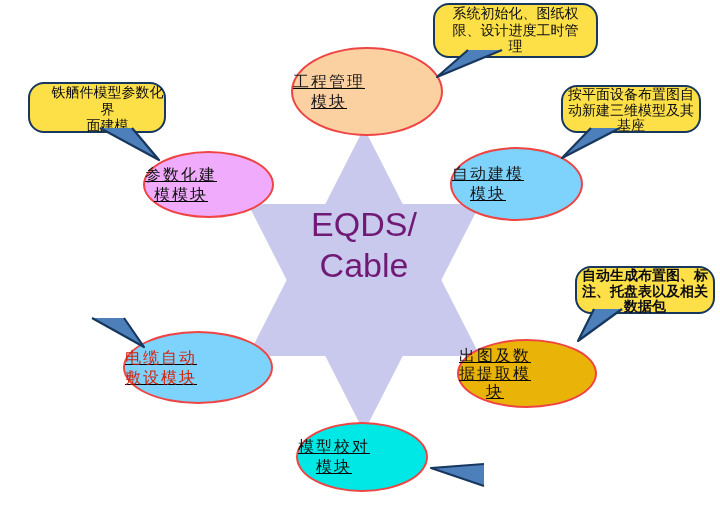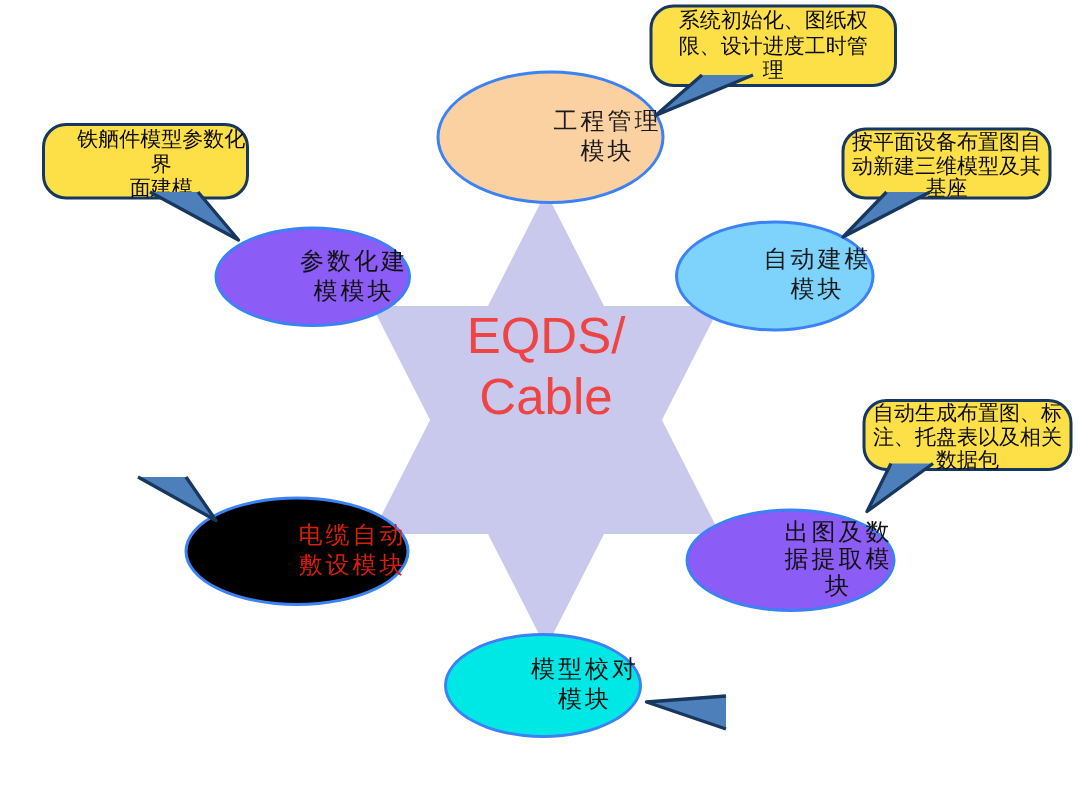--- a/index.html
+++ b/index.html
@@ -5,28 +5,28 @@
   html,body{margin:0;padding:0;background:#fff;}
   body{font-family:"Liberation Sans","DejaVu Sans",sans-serif;}
   #stage{position:relative;width:720px;height:523px;background:#ffffff;overflow:hidden;}
 
   svg.layer{position:absolute;left:0;top:0;pointer-events:none;}
   .star-layer{z-index:1;}
   .tail-layer{z-index:6;}
 
   .center-title{
     position:absolute;left:264px;top:204px;width:200px;z-index:2;
-    text-align:center;font-size:34px;line-height:41px;color:#ef4444;
+    text-align:center;font-size:34px;line-height:41px;color:#701a75;
     white-space:pre-line;letter-spacing:0px;
   }
 
   .ellipse{
     position:absolute;z-index:3;border-radius:50%;
-    border:2px solid #3b82f6;box-sizing:border-box;
-    display:flex;align-items:center;justify-content:flex-end;
+    border:2px solid #ef4444;box-sizing:border-box;
+    display:flex;align-items:center;justify-content:flex-start;text-decoration:underline;
   }
   .ellipse-label{
     text-align:center;font-size:16px;line-height:20px;
     letter-spacing:2px;white-space:pre-line;
   }
   .m0{left:291px;top:47px;width:152px;height:89px;}
   .m1{left:450px;top:147px;width:133px;height:74px;}
   .m2{left:143px;top:151px;width:131px;height:67px;}
   .m3{left:123px;top:331px;width:150px;height:73px;}
   .m4{left:457px;top:339px;width:140px;height:69px;}
@@ -40,21 +40,21 @@
   }
   .callout-text{
     text-align:center;color:#0a0a12;font-size:14px;line-height:16.5px;
     white-space:pre-line;
   }
   .c0{left:433px;top:3px;width:165px;height:55px;}
   .c1{left:561px;top:85px;width:140px;height:48px;}
   .c1 .callout-text, .c4 .callout-text{line-height:15.5px;}
   .c2{left:28px;top:82px;width:138px;height:51px;padding-left:21px;}
   .c3{left:7px;top:263px;width:150px;height:60px;}
-  .c4{left:575px;top:266px;width:140px;height:48px;}
+  .c4{left:575px;top:266px;width:140px;height:48px;font-weight:bold;}
   .c5{left:480px;top:456px;width:140px;height:62px;}
 </style>
 </head>
 <body>
 
 <div id="stage">
 
   <svg class="layer star-layer" width="720" height="523" viewBox="0 0 720 523">
     <polygon points="364,128 402.7,204 480,204 441.3,280 480,356 402.7,356 364,432 325.3,356 248,356 286.7,280 248,204 325.3,204" fill="#c9c9ee"></polygon>
   </svg>
@@ -63,29 +63,29 @@
 Cable</div>
 
   <div class="ellipse m0" style="background-color: rgb(251, 209, 162);">
     <div class="ellipse-label" style="color: rgb(26, 26, 26);">工程管理
 模块</div>
   </div>
   <div class="ellipse m1" style="background-color: #7dd3fc;">
     <div class="ellipse-label" style="color: rgb(26, 26, 26);">自动建模
 模块</div>
   </div>
-  <div class="ellipse m2" style="background-color: #8b5cf6;">
+  <div class="ellipse m2" style="background-color: #f0abfc;">
     <div class="ellipse-label" style="color: rgb(17, 17, 17);">参数化建
 模模块</div>
   </div>
-  <div class="ellipse m3" style="background-color: #000000;">
+  <div class="ellipse m3" style="background-color: #7dd3fc;">
     <div class="ellipse-label" style="color: rgb(214, 32, 10);">电缆自动
 敷设模块</div>
   </div>
-  <div class="ellipse m4" style="background-color: #8b5cf6;">
+  <div class="ellipse m4" style="background-color: #eab308;">
     <div class="ellipse-label" style="color: rgb(17, 17, 17);">出图及数
 据提取模
 块</div>
   </div>
   <div class="ellipse m5" style="background-color: rgb(0, 232, 230);">
     <div class="ellipse-label" style="color: rgb(17, 17, 17);">模型校对
 模块</div>
   </div>
 
   <div class="callout c0">

